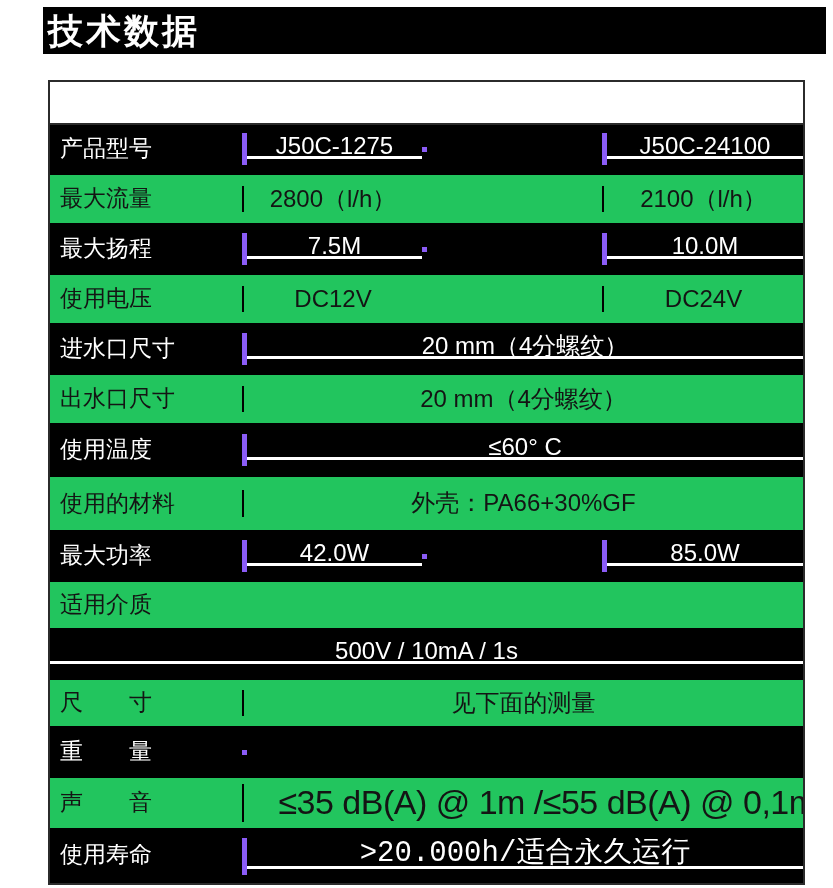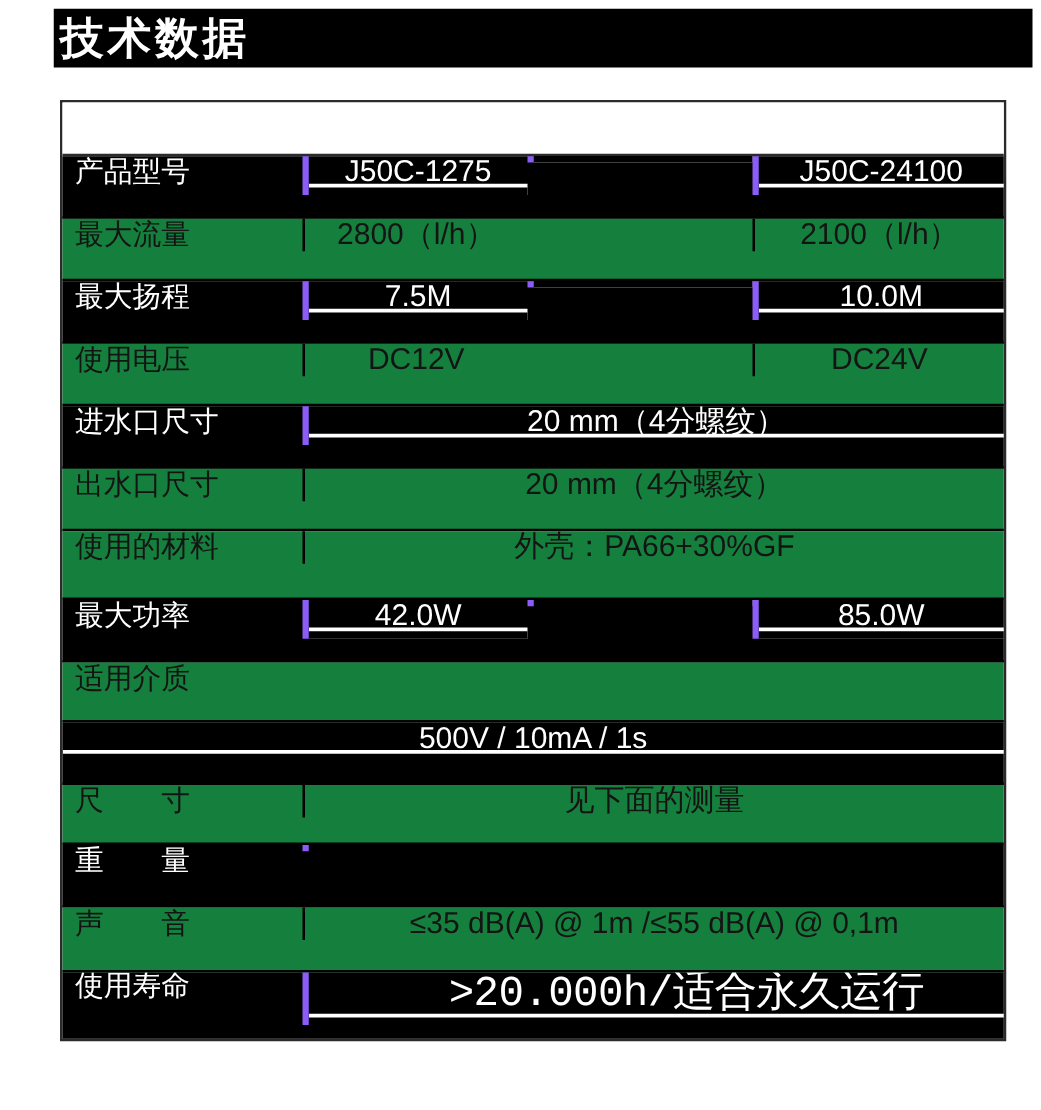--- a/index.html
+++ b/index.html
@@ -14,24 +14,24 @@
   }
   .banner .title-text{
     font-size:35px;font-weight:bold;padding-left:5px;letter-spacing:3px;line-height:1;
   }
   .spec-table{
     position:absolute;left:48px;top:80px;width:757px;
     border:2px solid #2b2b2b;background:#ffffff;box-sizing:border-box;
   }
   .trow{
     display:flex;box-sizing:border-box;border-bottom:2px solid #000000;
-    align-items:flex-start;
+    align-items:center;
   }
   .trow:last-child{border-bottom:none;font-family:Liberation Mono, monospace;}
-  .trow.light{background:#15803d;color:#141414;}
+  .trow.light{background:#22c55e;color:#141414;}
   .trow.dark{background:#000000;color:#ffffff;border-bottom-color:#000000;}
   .trow.empty{background:#ffffff;border-bottom-color:#2b2b2b;}
   .cell{
     box-sizing:border-box;display:flex;align-items:center;
     font-size:23px;line-height:1.1;overflow:hidden;white-space:nowrap;
   }
   .label-cell{width:192px;flex:0 0 auto;padding-left:10px;}
   .value-cell{justify-content:center;font-size:24px;}
   .col2,.col3{width:180px;flex:0 0 auto;}
   .col4,.merged-cell{flex:1 1 auto;}
@@ -83,20 +83,24 @@
         <div class="cell value-cell col4">DC24V</div>
       </div>
       <div class="trow dark" style="height: 50px;">
         <div class="cell label-cell">进水口尺寸</div>
         <div class="cell value-cell merged-cell">20 mm（4分螺纹）</div>
       </div>
       <div class="trow light" style="height: 50px;">
         <div class="cell label-cell">出水口尺寸</div>
         <div class="cell value-cell merged-cell">20 mm（4分螺纹）</div>
       </div>
+      <div class="trow dark" style="height: 52px;">
+        <div class="cell label-cell">使用温度</div>
+        <div class="cell value-cell merged-cell">≤60° C</div>
+      </div>
       <div class="trow light" style="height: 55px;">
         <div class="cell label-cell">使用的材料</div>
         <div class="cell value-cell merged-cell">外壳：PA66+30%GF</div>
       </div>
       <div class="trow dark" style="height: 50px;">
         <div class="cell label-cell">最大功率</div>
         <div class="cell value-cell col2">42.0W</div>
         <div class="cell value-cell col3"></div>
         <div class="cell value-cell col4">85.0W</div>
       </div>

